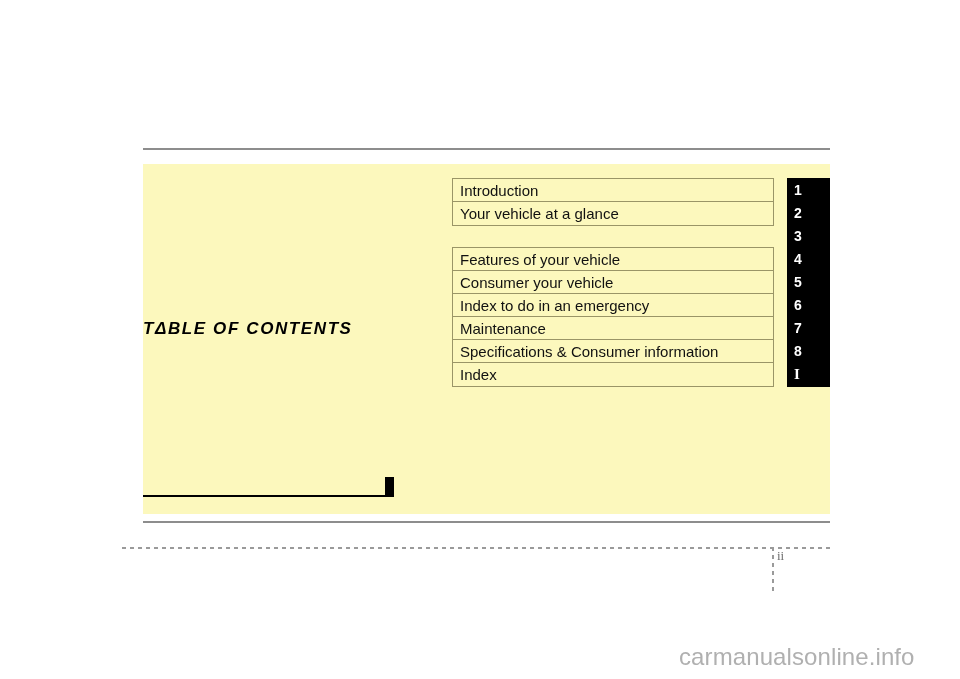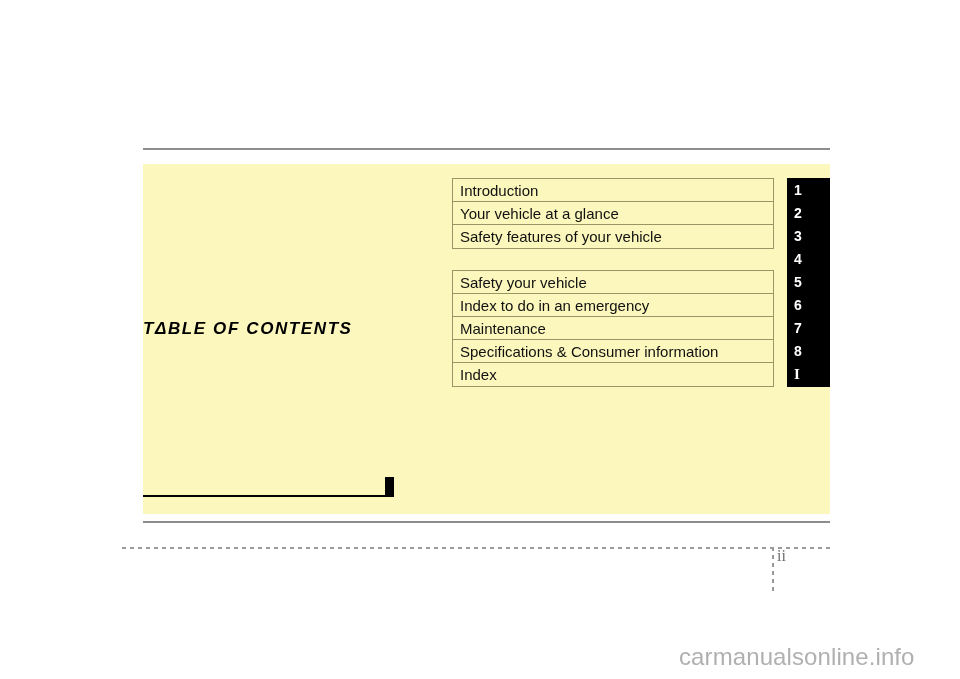--- a/index.html
+++ b/index.html
@@ -55,21 +55,21 @@
     background-image: linear-gradient(to bottom, #9a9a9a 0 4px, rgba(0,0,0,0) 4px 8px);
     background-size: 2px 8px;
     background-repeat: repeat-y;
   }
 
   .page-number {
     position: absolute;
     left: 777px;
     top: 549px;
     font-family: "Liberation Serif", serif;
-    font-size: 16px;
+    font-size: 13px;
     line-height: 14px;
     color: #6f6f6f;
     letter-spacing: 0px;
     white-space: nowrap;
   }
 
   
   .panel {
     position: absolute;
     left: 143px;
@@ -199,30 +199,30 @@
         <div class="toc-label">Introduction</div>
         <div class="toc-badge">1</div>
       </div>
 
       <div class="toc-row">
         <div class="toc-label">Your vehicle at a glance</div>
         <div class="toc-badge">2</div>
       </div>
 
       <div class="toc-row">
-        <div class="toc-label">Safety features of your vehicle</div>
         <div class="toc-badge">3</div>
       </div>
 
       <div class="toc-row">
+        <div class="toc-label">Features of your vehicle</div>
         <div class="toc-badge">4</div>
       </div>
 
       <div class="toc-row">
-        <div class="toc-label">Safety your vehicle</div>
+        <div class="toc-label">Consumer your vehicle</div>
         <div class="toc-badge">5</div>
       </div>
 
       <div class="toc-row">
         <div class="toc-label">Index to do in an emergency</div>
         <div class="toc-badge">6</div>
       </div>
 
       <div class="toc-row">
         <div class="toc-label">Maintenance</div>

